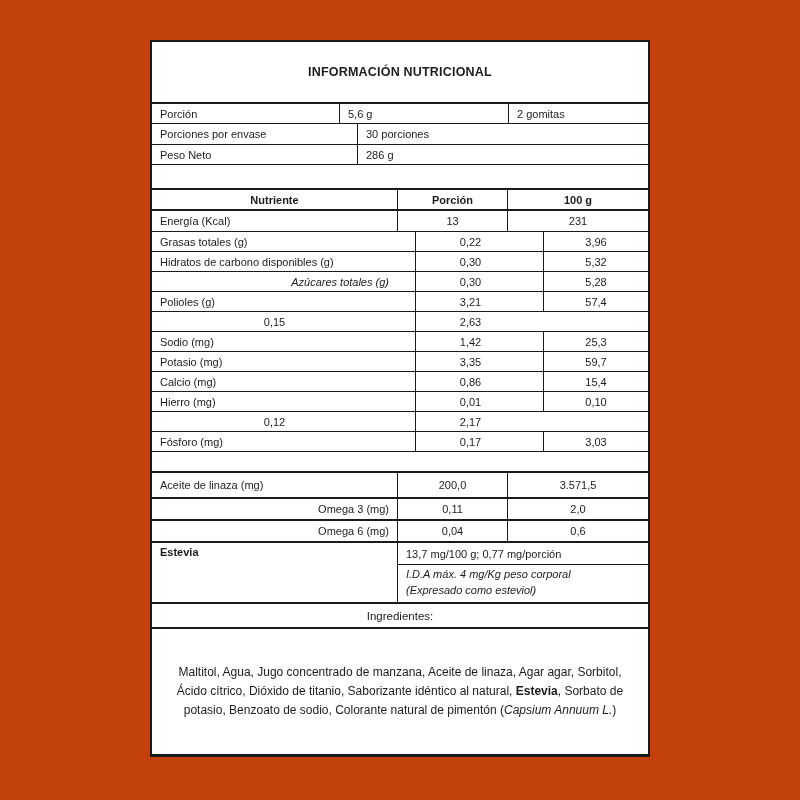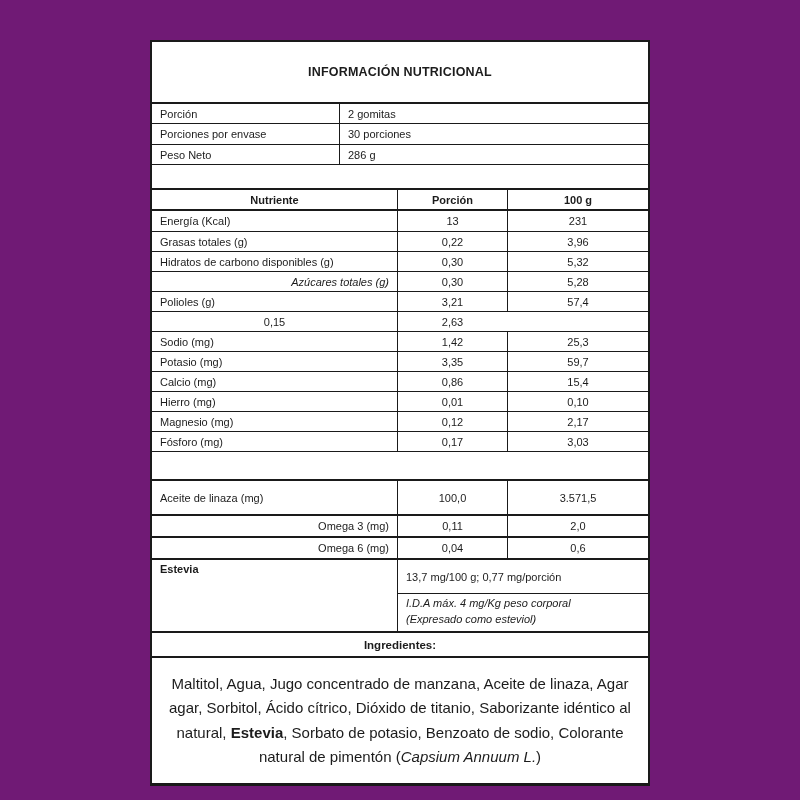--- a/index.html
+++ b/index.html
@@ -1,31 +1,31 @@
 <!DOCTYPE html>
 <html><head>
 <meta charset="utf-8">
 <style>
   :root{
     --b:#1a1a1a;
     --txt:#1c1c1c;
   }
   html,body{margin:0;padding:0;background:#ffffff;}
   .sheet{
-    position:relative;width:800px;height:800px;background:#701a75;
+    position:relative;width:800px;height:800px;background:#c2410c;
     font-family:"Liberation Sans", sans-serif;color:var(--txt);
   }
   .label-box{
     position:absolute;left:150px;top:40px;width:500px;
     box-sizing:border-box;
     border:2px solid var(--b);
     border-bottom-width:3px;
     background:#fff;
   }
-  .bt1{border-top:1px solid var(--b);}
+  .bt1{border-top:1px solid var(--b);gap:18px;}
   .bt2{border-top:2px solid var(--b);}
   .bb2{border-bottom:2px solid var(--b);}
 
   .title-row{
     height:60px;display:flex;align-items:center;justify-content:center;
     font-weight:bold;font-size:12.5px;letter-spacing:.2px;
   }
 
   .row{display:grid;box-sizing:border-box;font-size:11px;}
   .row .cell{display:flex;align-items:center;padding:0 8px;box-sizing:border-box;overflow:hidden;white-space:nowrap;}
@@ -37,43 +37,44 @@
 
   .info3{grid-template-columns:187px 169px 1fr;height:21px;}
   .info2{grid-template-columns:187px 1fr;height:21px;}
   .info2.short{height:20px;}
 
   .gap1{height:23px;}
   .gap2{height:19px;}
 
   .nut{grid-template-columns:245px 110px 1fr;height:20px;}
   .nut.head{height:23px;}
-  .nut.tall{height:35px;margin-top:8px;}
+  .nut.tall{height:26px;}
   .nut.tall2{height:22px;}
 
   .estevia{display:grid;grid-template-columns:245px 1fr;box-sizing:border-box;font-size:11px;}
   .estevia .left{padding:3px 8px;font-weight:bold;}
   .estevia .right{border-left:1px solid var(--b);}
-  .estevia .right .ra{height:21px;display:flex;align-items:center;padding:6px 8px;border-bottom:1px solid var(--b);white-space:nowrap;}
+  .estevia .right .ra{height:21px;display:flex;align-items:center;padding:0 8px;border-bottom:1px solid var(--b);white-space:nowrap;}
   .estevia .right .rb{padding:2px 8px 4px 8px;line-height:1.42;font-style:italic;}
 
-  .ing-head{height:23px;display:flex;align-items:center;justify-content:center;font-weight:bold;font-size:11.5px;}
+  .ing-head{height:23px;display:flex;align-items:center;justify-content:center;font-weight:normal;font-size:11.5px;}
   .ing-body{height:125px;display:flex;align-items:center;justify-content:center;}
-  .ing-body p{margin:0;padding:0 10px;max-width:478px;text-align:center;font-size:15px;line-height:1.62;}
+  .ing-body p{margin:0;padding:0 10px;max-width:478px;text-align:center;font-size:12px;line-height:1.62;}
 </style>
 </head>
 <body>
 
 <div class="sheet">
   <div class="label-box">
 
     <div class="title-row">INFORMACIÓN NUTRICIONAL</div>
 
     <div class="row info3 bt2">
       <div class="cell">Porción</div>
+      <div class="cell">5,6 g</div>
       <div class="cell">2 gomitas</div>
     </div>
     <div class="row info2 bt1">
       <div class="cell">Porciones por envase</div>
       <div class="cell">30 porciones</div>
     </div>
     <div class="row info2 short bt1">
       <div class="cell">Peso Neto</div>
       <div class="cell">286 g</div>
     </div>
@@ -129,35 +130,34 @@
       <div class="cell">Calcio (mg)</div>
       <div class="cell center">0,86</div>
       <div class="cell center">15,4</div>
     </div>
     <div class="row nut bt1">
       <div class="cell">Hierro (mg)</div>
       <div class="cell center">0,01</div>
       <div class="cell center">0,10</div>
     </div>
     <div class="row nut bt1">
-      <div class="cell">Magnesio (mg)</div>
       <div class="cell center">0,12</div>
       <div class="cell center">2,17</div>
     </div>
     <div class="row nut bt1">
       <div class="cell">Fósforo (mg)</div>
       <div class="cell center">0,17</div>
       <div class="cell center">3,03</div>
     </div>
 
     <div class="gap2 bt1"></div>
 
     <div class="row nut tall bt2">
       <div class="cell">Aceite de linaza (mg)</div>
-      <div class="cell center">100,0</div>
+      <div class="cell center">200,0</div>
       <div class="cell center">3.571,5</div>
     </div>
     <div class="row nut tall2 bt2">
       <div class="cell right">Omega 3 (mg)</div>
       <div class="cell center">0,11</div>
       <div class="cell center">2,0</div>
     </div>
     <div class="row nut tall2 bt2">
       <div class="cell right">Omega 6 (mg)</div>
       <div class="cell center">0,04</div>

